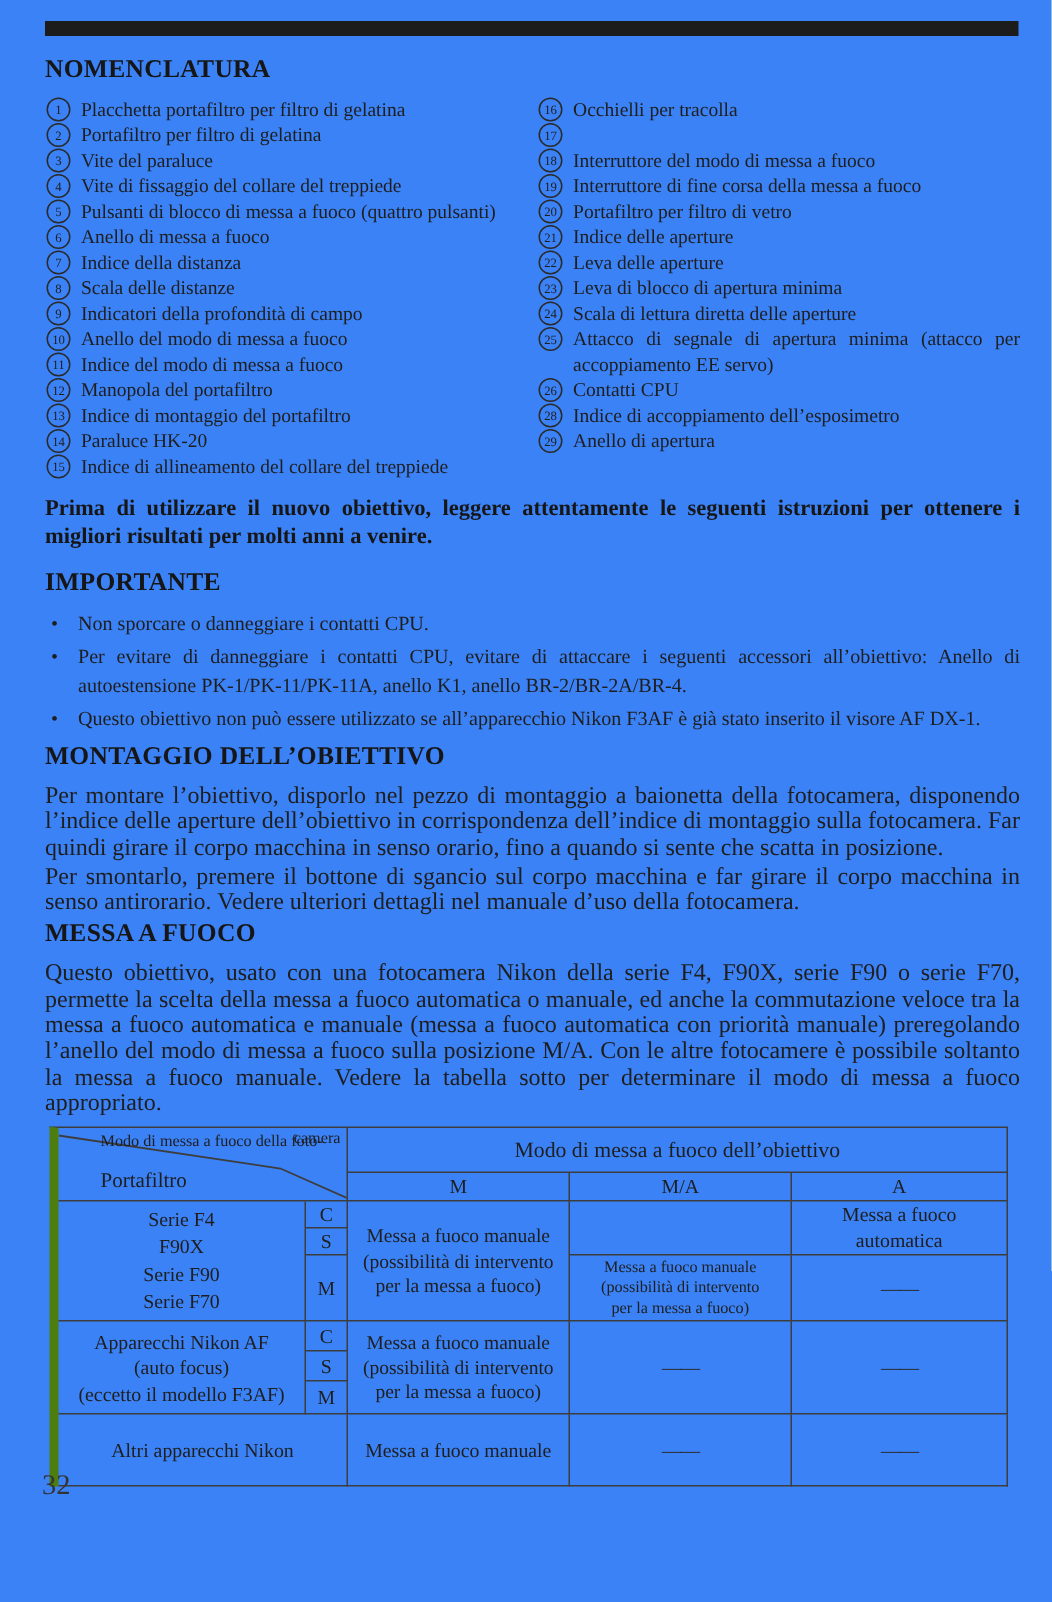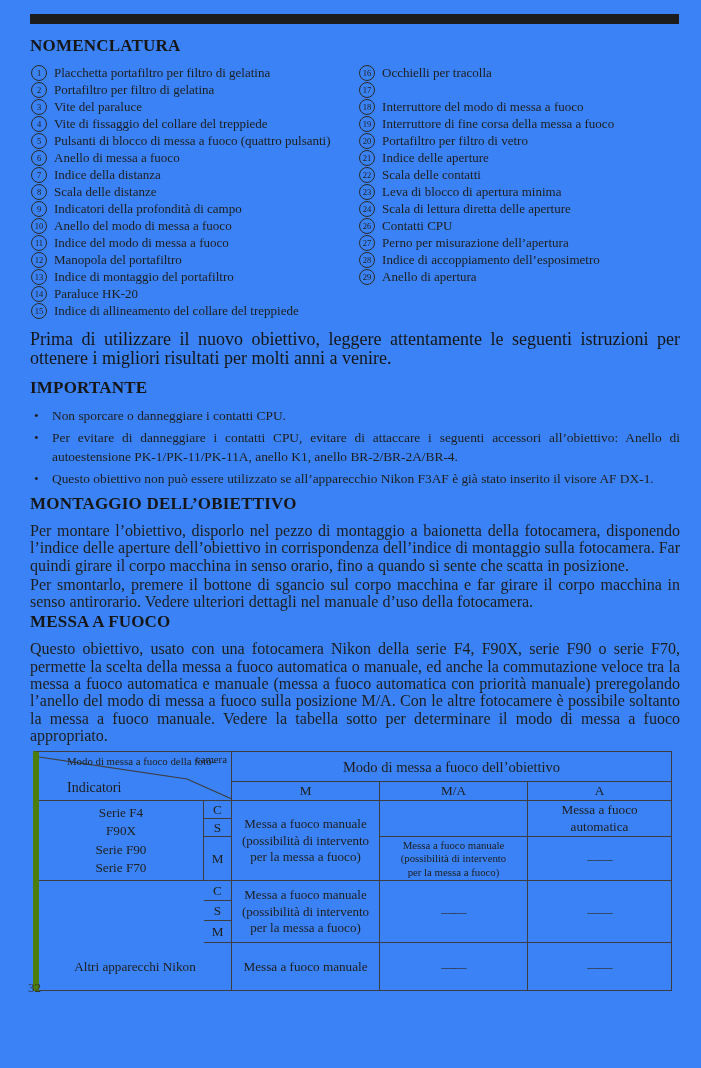--- a/index.html
+++ b/index.html
@@ -28,21 +28,21 @@
   .col.rightcol { width:326px; }
   .nom-item { display:flex; align-items:flex-start; font-size:13px; line-height:17px; }
   .circ {
     flex:0 0 auto; width:14px; height:14px; margin:1px 7px 0 1px;
     border:1px solid #2a2a2a; border-radius:50%;
     display:inline-flex; align-items:center; justify-content:center;
     font-size:8.5px; line-height:1; color:#1e1e1e;
   }
   .nom-text { text-align:justify; }
   .note {
-    font-weight:normal; font-size:18px; line-height:19px;
+    font-weight:bold; font-size:15px; line-height:19px;
     text-align:justify; margin:2px 0 10px 0; color:#161616;
   }
   .bullets { margin:0 0 6px 0; }
   .bullet-row { display:flex; align-items:flex-start; font-size:13.4px; line-height:19.5px; margin-bottom:2px; }
   .bullet-glyph { flex:0 0 22px; padding-left:4px; box-sizing:border-box; }
   .bullet-text { text-align:justify; }
   p.body { font-size:16px; line-height:17.3px; text-align:justify; margin:0 0 2px 0; }
   .sec-gap { margin-top:12px; }
   
   .ftable {
@@ -72,21 +72,21 @@
   .c-r1mabot { grid-column:4; grid-row:5; font-size:10.8px; }
   .c-r1atop  { grid-column:5; grid-row:3/5; }
   .c-r1abot  { grid-column:5; grid-row:5; }
   .c-r2app { grid-column:1; grid-row:6/9; line-height:17.5px; }
   .c-r2c { grid-column:2; grid-row:6; } .c-r2s { grid-column:2; grid-row:7; } .c-r2m { grid-column:2; grid-row:8; }
   .c-r2mcell { grid-column:3; grid-row:6/9; font-size:13px; }
   .c-r2ma { grid-column:4; grid-row:6/9; } .c-r2a { grid-column:5; grid-row:6/9; }
   .c-r3app { grid-column:1/3; grid-row:9; }
   .c-r3mcell { grid-column:3; grid-row:9; } .c-r3ma { grid-column:4; grid-row:9; } .c-r3a { grid-column:5; grid-row:9; }
   .dash { letter-spacing:-1px; color:#2c2c2c; }
-  .pagenum { position:absolute; left:28px; top:980px; font-size:13px; color:#333; }
+  .pagenum { position:absolute; left:28px; top:980px; font-size:19px; color:#333; }
 </style>
 </head>
 <body>
 
 <div class="page">
   <div class="topbar"></div>
 
   <div class="content">
 
     <h1 class="sec">NOMENCLATURA</h1>
@@ -175,37 +175,37 @@
           <div class="nom-item">
           <span class="circ">20</span>
           <span class="nom-text">Portafiltro per filtro di vetro</span>
         </div>
           <div class="nom-item">
           <span class="circ">21</span>
           <span class="nom-text">Indice delle aperture</span>
         </div>
           <div class="nom-item">
           <span class="circ">22</span>
-          <span class="nom-text">Scala delle contatti</span>
+          <span class="nom-text">Leva delle aperture</span>
         </div>
           <div class="nom-item">
           <span class="circ">23</span>
           <span class="nom-text">Leva di blocco di apertura minima</span>
         </div>
           <div class="nom-item">
           <span class="circ">24</span>
           <span class="nom-text">Scala di lettura diretta delle aperture</span>
         </div>
           <div class="nom-item">
+          <span class="circ">25</span>
+          <span class="nom-text">Attacco di segnale di apertura minima (attacco per accoppiamento EE servo)</span>
+        </div>
+          <div class="nom-item">
           <span class="circ">26</span>
           <span class="nom-text">Contatti CPU</span>
-        </div>
-          <div class="nom-item">
-          <span class="circ">27</span>
-          <span class="nom-text">Perno per misurazione dell’apertura</span>
         </div>
           <div class="nom-item">
           <span class="circ">28</span>
           <span class="nom-text">Indice di accoppiamento dell’esposimetro</span>
         </div>
           <div class="nom-item">
           <span class="circ">29</span>
           <span class="nom-text">Anello di apertura</span>
         </div>
         </div>
@@ -238,21 +238,21 @@
     <p class="body">Questo obiettivo, usato con una fotocamera Nikon della serie F4, F90X, serie F90 o serie F70, permette la scelta della messa a fuoco automatica o manuale, ed anche la commutazione veloce tra la messa a fuoco automatica e manuale (messa a fuoco automatica con priorità manuale) preregolando l’anello del modo di messa a fuoco sulla posizione M/A. Con le altre fotocamere è possibile soltanto la messa a fuoco manuale. Vedere la tabella sotto per determinare il modo di messa a fuoco appropriato.</p>
 
     <div class="ftable">
 
       <div class="cell c-diag">
         <svg class="diag-svg" width="193" height="49">
           <polyline points="0,5 148,27 193,47" fill="none" stroke="#3d3d3d" stroke-width="1.2"></polyline>
         </svg>
         <span class="diag-l1">Modo di messa a fuoco della foto-</span>
         <span class="diag-l2">camera</span>
-        <span class="diag-l3">Indicatori</span>
+        <span class="diag-l3">Portafiltro</span>
       </div>
       <div class="cell c-obj">Modo di messa a fuoco dell’obiettivo</div>
       <div class="cell c-hm">M</div>
       <div class="cell c-hma">M/A</div>
       <div class="cell c-ha">A</div>
 
       <div class="cell c-r1app">
 
       <div>Serie F4</div>
           <div>F90X</div>
@@ -281,20 +281,26 @@
         </div>
       <div class="cell c-r1atop">
 
       <div>Messa a fuoco</div>
           <div>automatica</div>
         </div>
       <div class="cell c-r1abot">
         <span class="dash">——</span>
       </div>
 
+      <div class="cell c-r2app">
+
+      <div>Apparecchi Nikon AF</div>
+          <div>(auto focus)</div>
+          <div>(eccetto il modello F3AF)</div>
+        </div>
       <div class="cell c-r2c">C</div>
       <div class="cell c-r2s">S</div>
       <div class="cell c-r2m">M</div>
       <div class="cell c-r2mcell">
 
       <div>Messa a fuoco manuale</div>
           <div>(possibilità di intervento</div>
           <div>per la messa a fuoco)</div>
         </div>
       <div class="cell c-r2ma">

